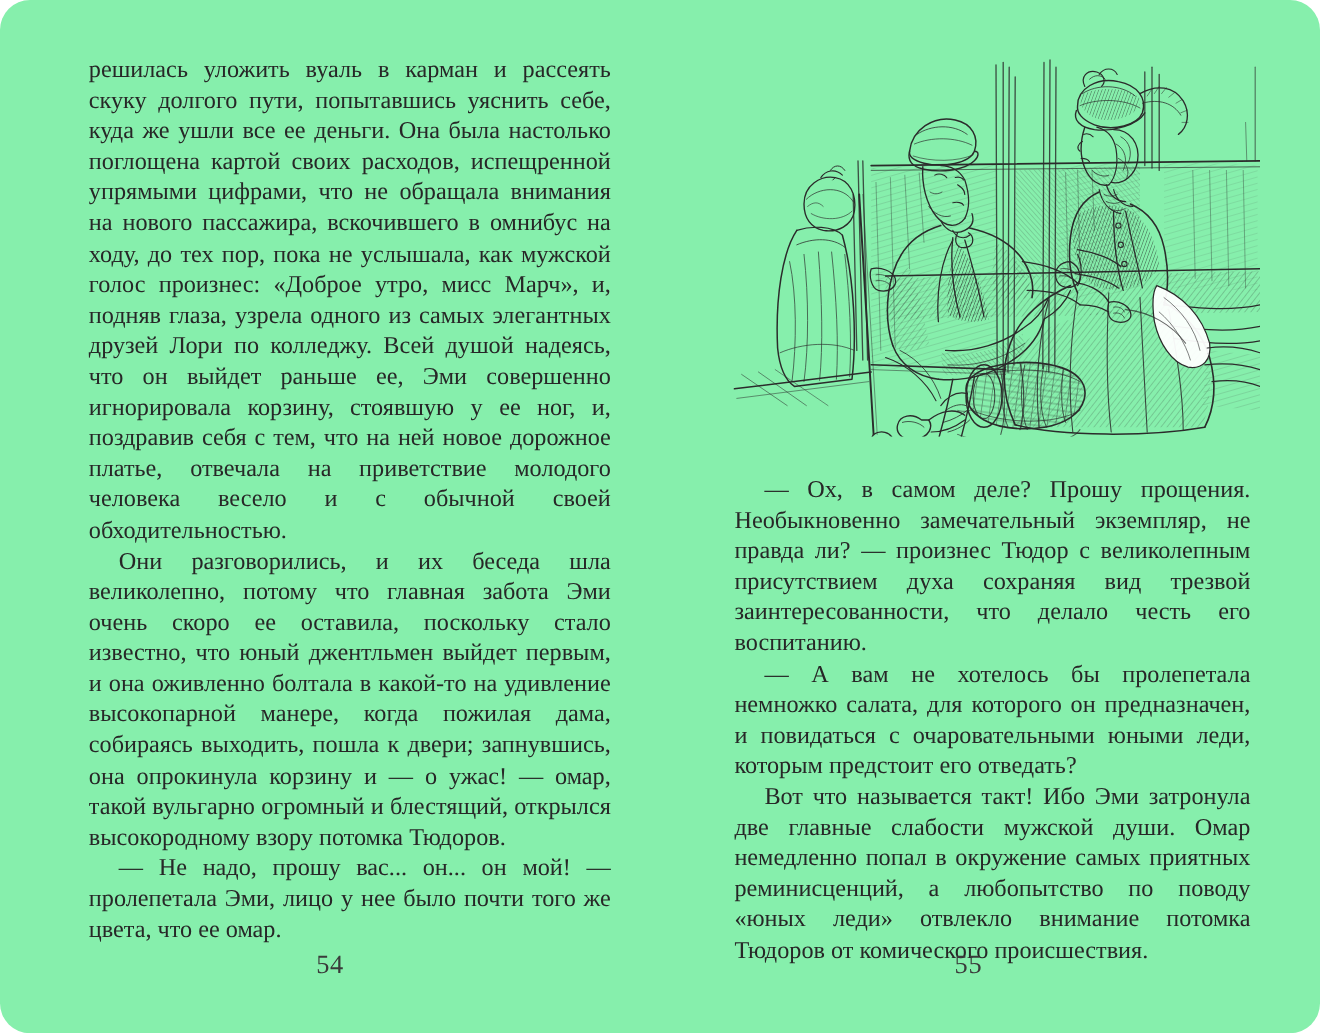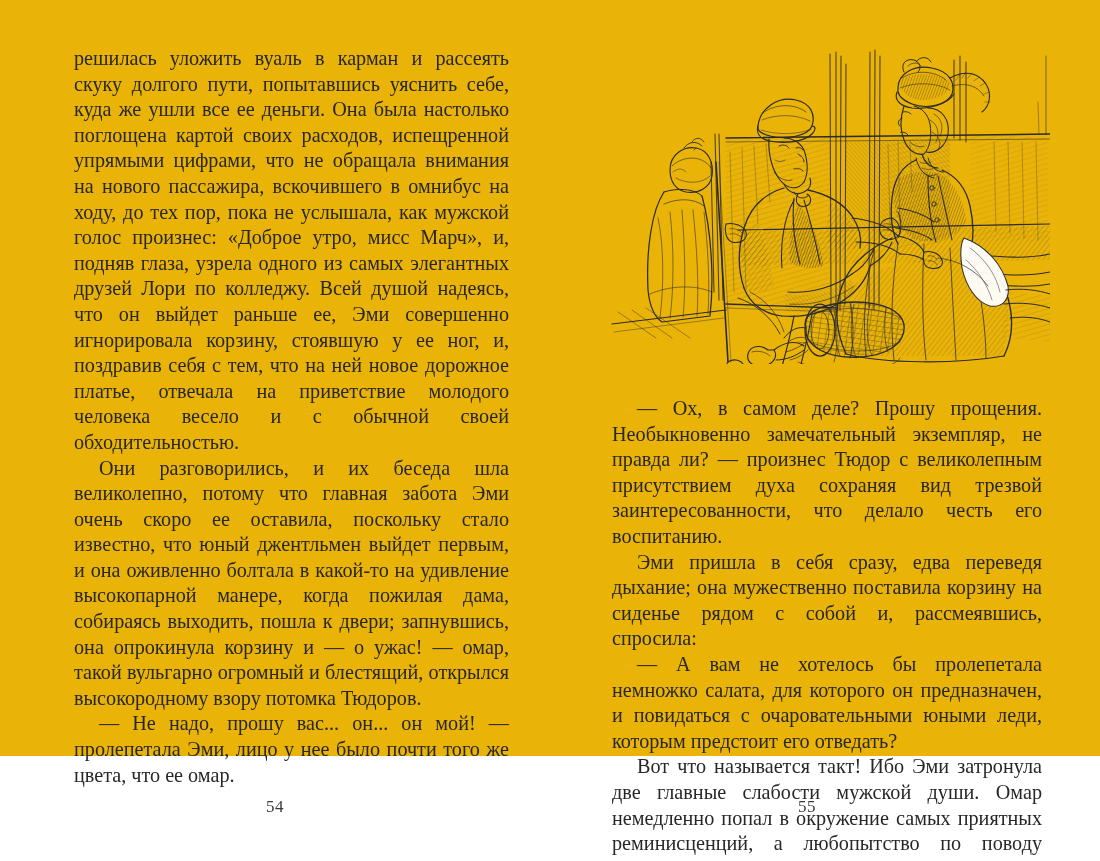--- a/index.html
+++ b/index.html
@@ -11,22 +11,23 @@
   body {
     width: 1100px;
     height: 861px;
     font-family: "Liberation Serif", "DejaVu Serif", serif;
     color: #222222;
     overflow: hidden;
   }
   .spread {
     position: relative;
     width: 1100px;
-    height: 756px;
-    background: #eab308;
+    height: 861px;
+    background: #86efac;
+    border-radius: 25px;
   }
   .page {
     position: absolute;
     top: 0;
     height: 861px;
   }
   .page-left  { left: 0px;   width: 550px; }
   .page-right { left: 550px; width: 550px; }
 
   .textblock {
@@ -53,21 +54,21 @@
     text-indent: 25px;
   }
   .textblock p.noindent { text-indent: 0; }
   .textblock p.dialogue { text-indent: 25px; }
 
   .folio {
     position: absolute;
     bottom: 44px;
     width: 100%;
     text-align: center;
-    font-size: 17px;
+    font-size: 22px;
     color: #3a3a3a;
     letter-spacing: 0.5px;
   }
   .page-left  .folio { left: 0; }
   .page-right .folio { left: -18px; }
 
   
   .illustration {
     position: absolute;
     left: 48px;
@@ -426,20 +427,19 @@
           </g>
 
           <path d="M448 14 L448 92" stroke-width="1.0" opacity="0.6"></path>
           <path d="M440 60 L441 92" stroke-width="0.8" opacity="0.5"></path>
         </g>
       </svg>
     </div>
 
     <div class="textblock">
       <p class="dialogue">— Ох, в самом деле? Прошу прощения. Необыкновенно замечательный экземпляр, не правда ли? — произнес Тюдор с великолепным присутствием духа сохраняя вид трезвой заинтересованности, что делало честь его воспитанию.</p>
-      <p>Эми пришла в себя сразу, едва переведя дыхание; она мужественно поставила корзину на сиденье рядом с собой и, рассмеявшись, спросила:</p>
       <p class="dialogue">— А вам не хотелось бы пролепетала немножко салата, для которого он предназначен, и повидаться с очаровательными юными леди, которым предстоит его отведать?</p>
       <p>Вот что называется такт! Ибо Эми затронула две главные слабости мужской души. Омар немедленно попал в окружение самых приятных реминисценций, а любопытство по поводу «юных леди» отвлекло внимание потомка Тюдоров от комического происшествия.</p>
     </div>
     <div class="folio">55</div>
   </div>
 
 </div>
 
 </body></html>

